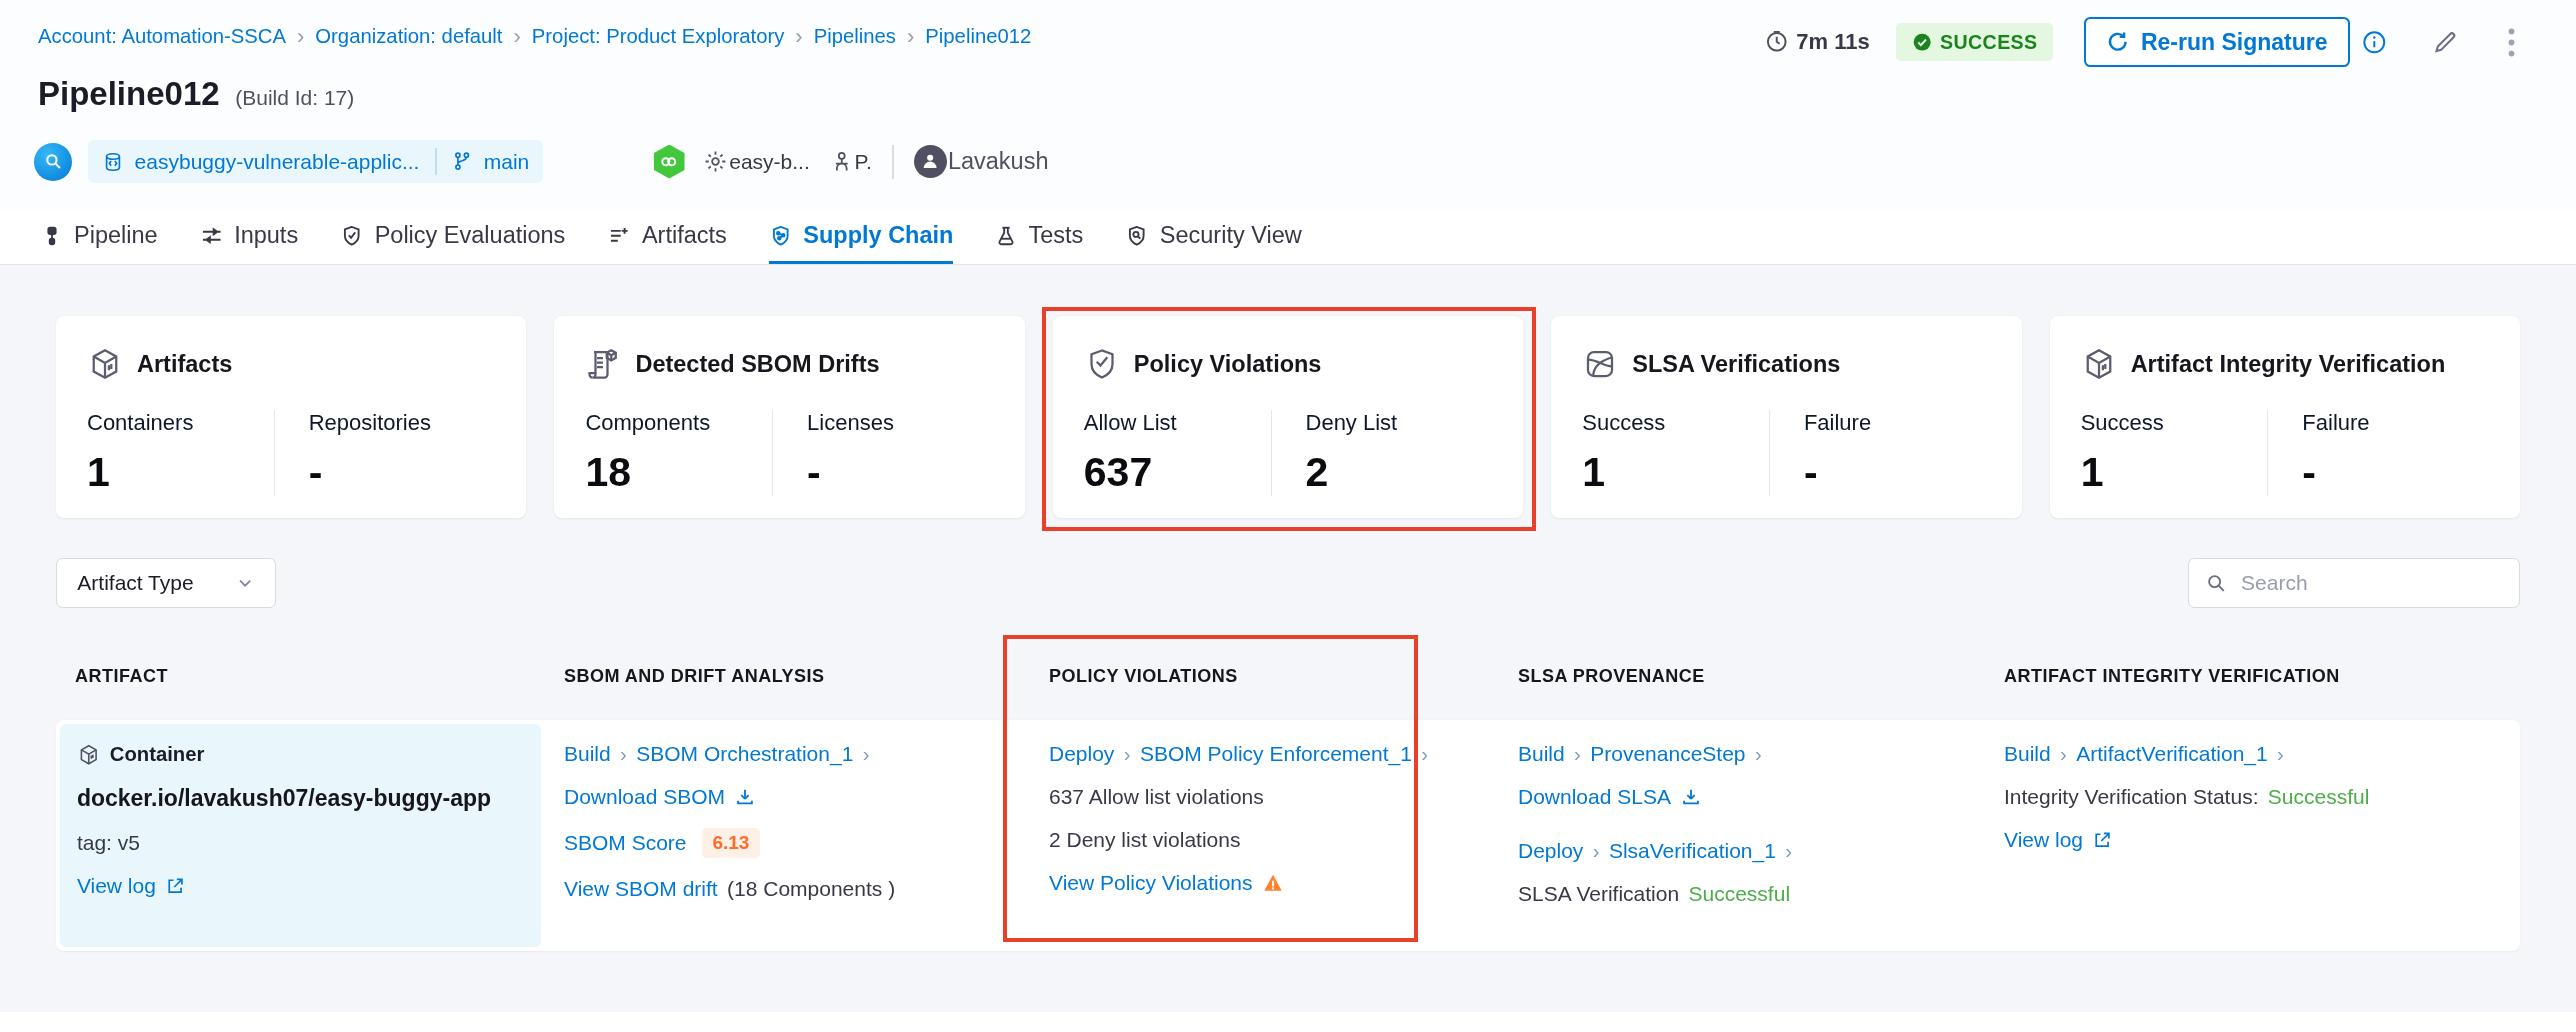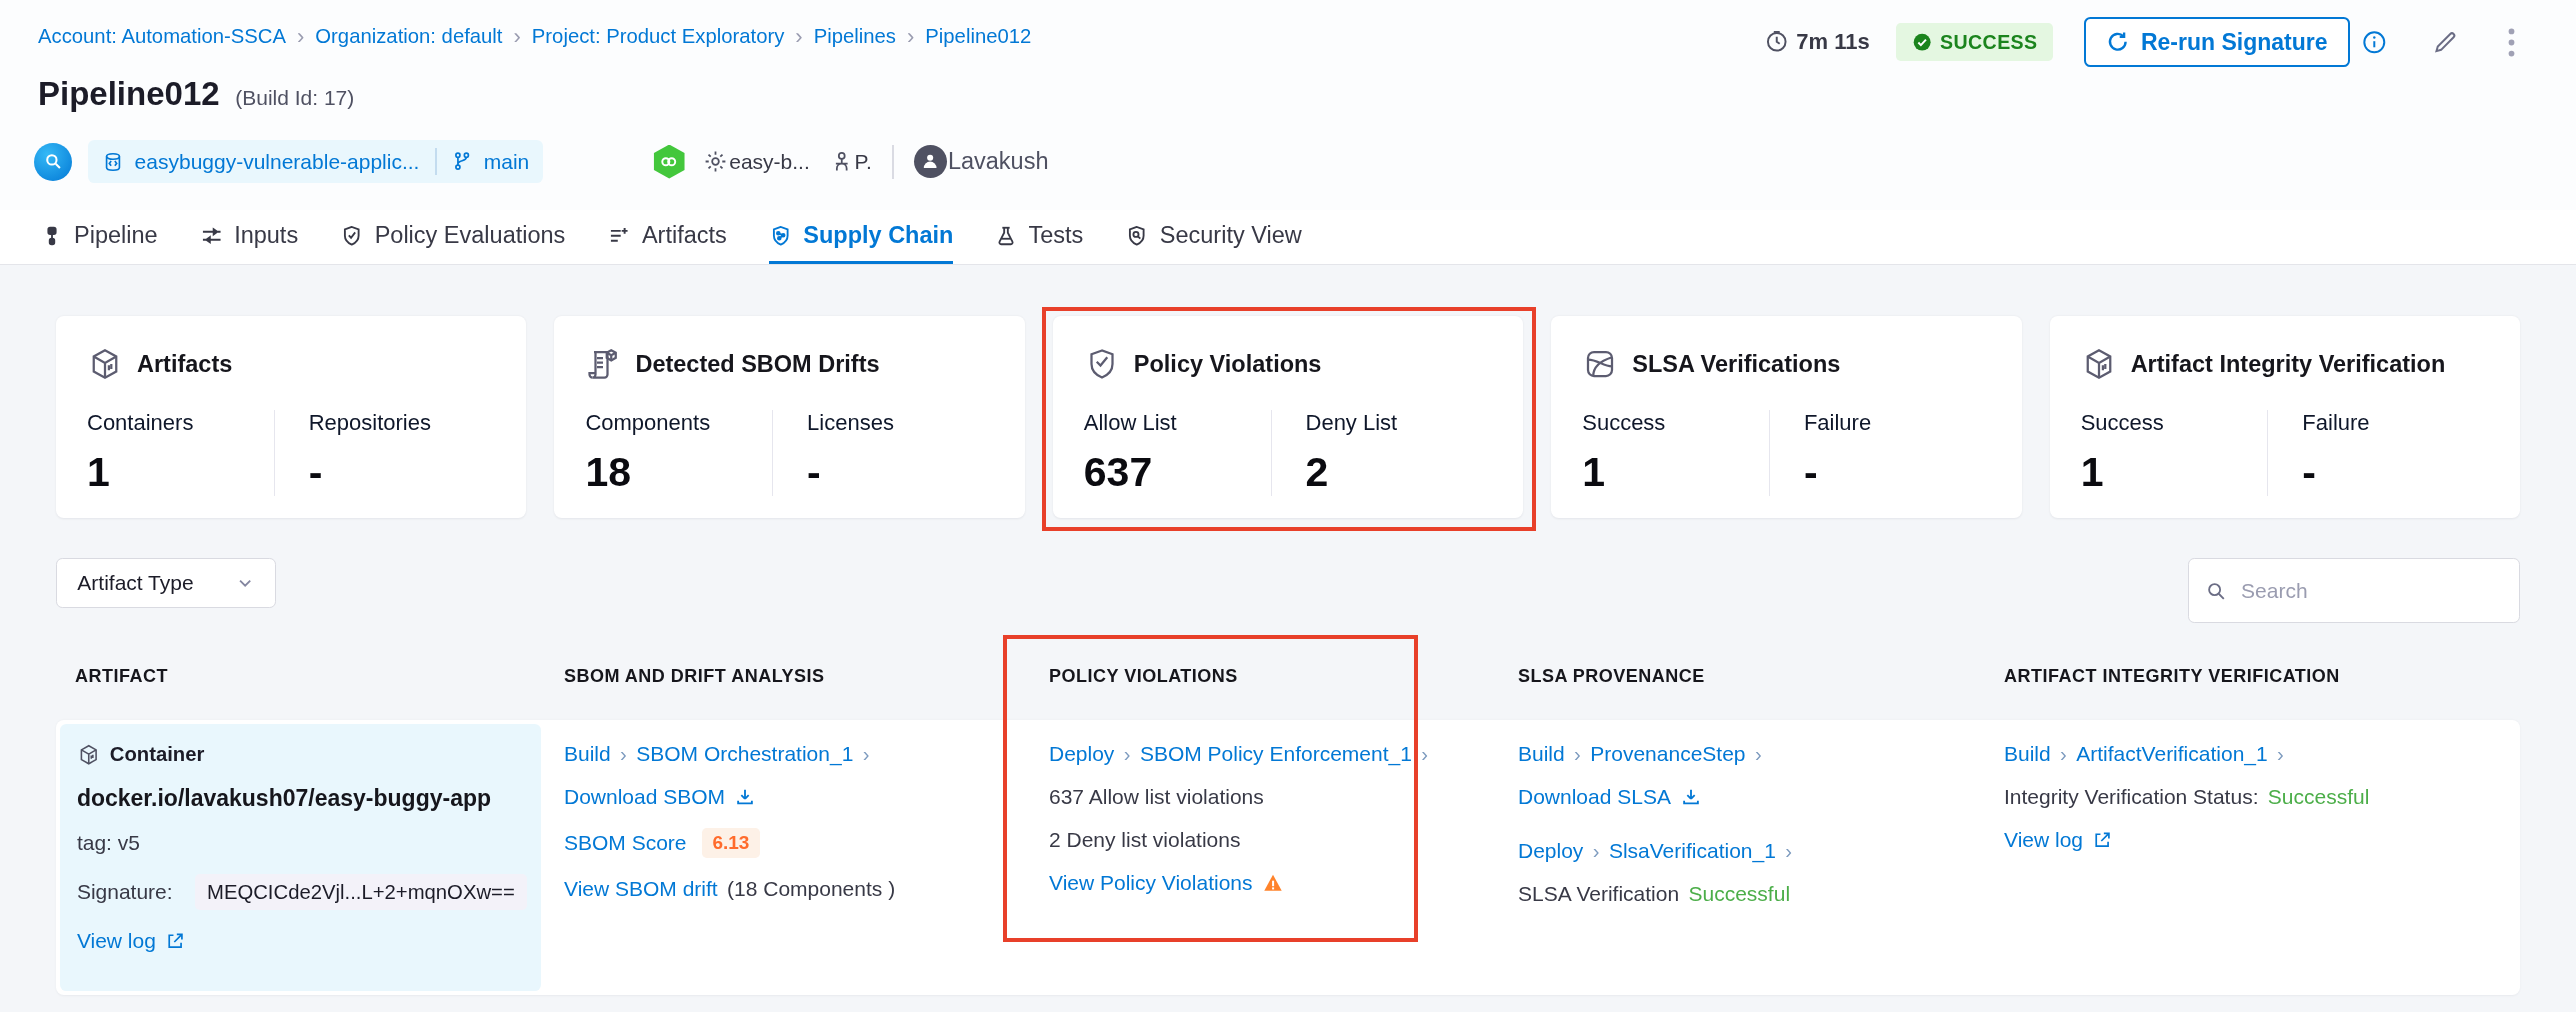--- a/index.html
+++ b/index.html
@@ -47,21 +47,21 @@
   .card-icon { color:#5c5c70; }
   .card-stats { display:flex; margin-top:28px; }
   .stat { flex:1; }
   .stat.second { border-left:1.6px solid #e6e6ee; padding-left:34px; }
   .stat-label { font-size:22px; color:#0f172a; }
   .stat-value { font-size:41px; font-weight:700; color:#0b0b10; margin-top:12.5px; }
 
   
   .artifact-type { position:absolute; left:56px; top:558px; height:50px; padding:0 20.3px; background:#fff; border:1.6px solid #d9dae1; border-radius:6.3px; display:flex; align-items:center; gap:41px; font-size:21px; color:#1c1c28; cursor:pointer; }
   .artifact-type .chev { color:#8486a0; }
-  .search-box { position:absolute; right:56px; top:558px; width:332px; height:65px; background:#fff; border:1.6px solid #d9dae1; border-radius:6.3px; display:flex; align-items:center; padding:0 15.6px; gap:12.5px; color:#6b6d85; }
+  .search-box { position:absolute; right:56px; top:558px; width:332px; height:50px; background:#fff; border:1.6px solid #d9dae1; border-radius:6.3px; display:flex; align-items:center; padding:0 15.6px; gap:12.5px; color:#6b6d85; }
   .search-box input { border:none; outline:none; font-size:21px; color:#1c1c28; flex:1; font-family:"Liberation Sans", sans-serif; background:transparent; }
   .search-box input::placeholder { color:#9a9cb0; }
 
   
   .list { position:absolute; left:56px; right:56px; top:666px; }
   .headers { display:grid; grid-template-columns:489px 485px 469px 486px 1fr; }
   .header-cell { padding-left:19px; font-size:18px; font-weight:700; letter-spacing:0.5px; color:#16161c; }
   .row { margin-top:33px; display:grid; grid-template-columns:489px 485px 469px 486px 1fr; background:#fff; border-radius:7.8px; min-height:231px; box-shadow:0 0.8px 2.3px rgba(20,20,40,.05); }
   .cell { padding:22px 19px; font-size:21px; color:#383946; }
   .cell p { margin:0 0 19px 0; display:flex; align-items:center; gap:9.4px; }
@@ -452,24 +452,20 @@
           </span>
           <span class="type-label">Container</span>
         </p>
         <p>
             <span class="image-name">docker.io/lavakush07/easy-buggy-app</span>
           </p>
         <p>
             <span>tag: v5</span>
           </p>
         <p>
-          <span>Signature:</span>
-          <span class="sig-pill">MEQCICde2Vjl...L+2+mqnOXw==</span>
-        </p>
-        <p>
           <span class="link">View log</span>
           <span class="link">
             <svg width="20.3" height="20.3" viewBox="0 0 24 24" fill="none" stroke="#0278d5" stroke-width="2">
                 <path d="M10 5H5v14h14v-5"></path>
                 <path d="M14 4h6v6M20 4l-9 9"></path>
               </svg>
           </span>
         </p>
       </div>
 

